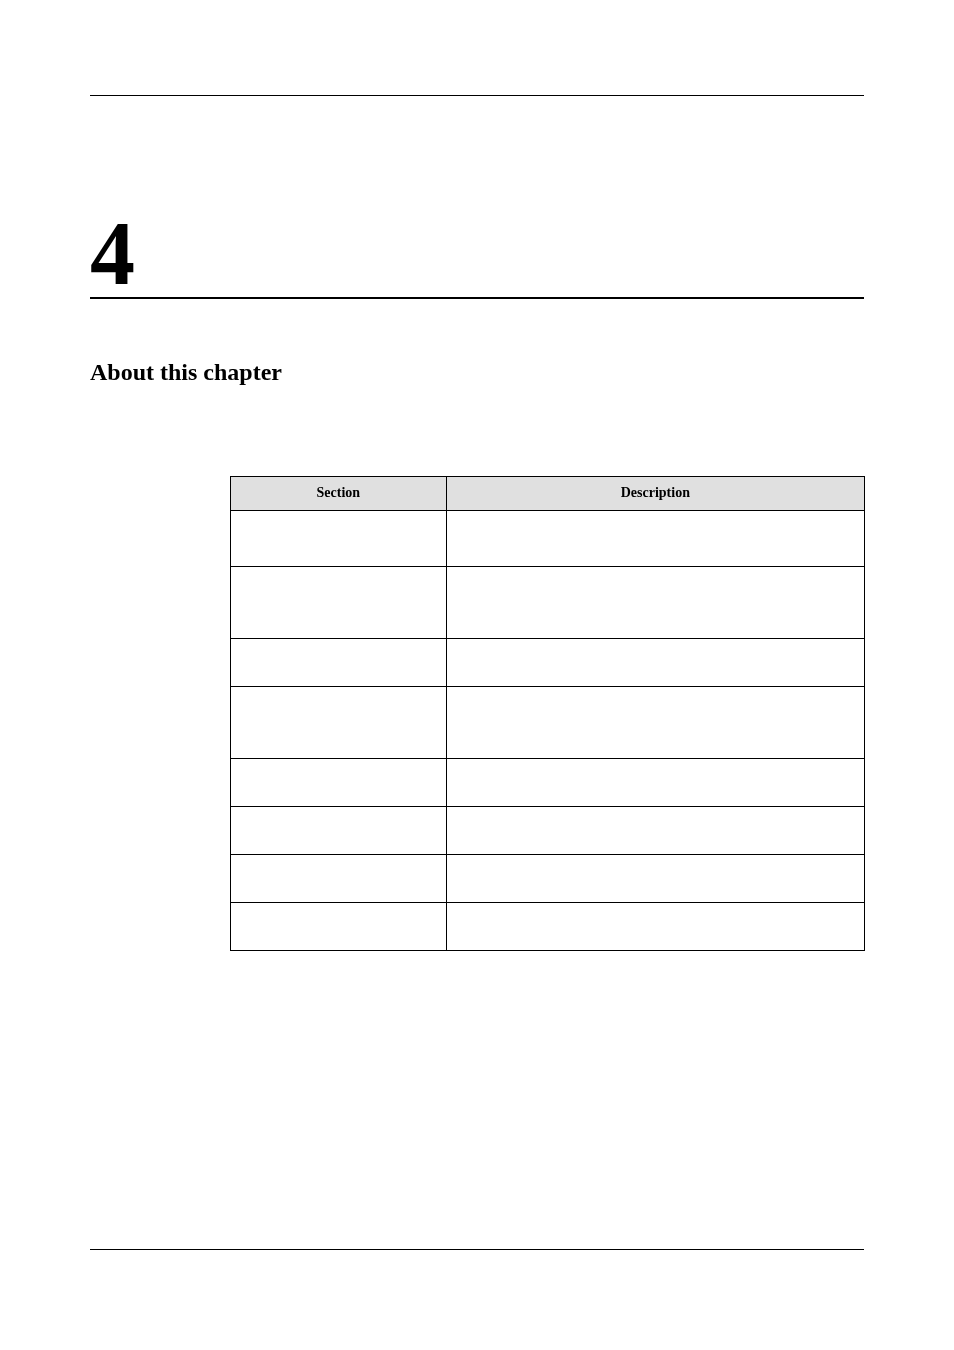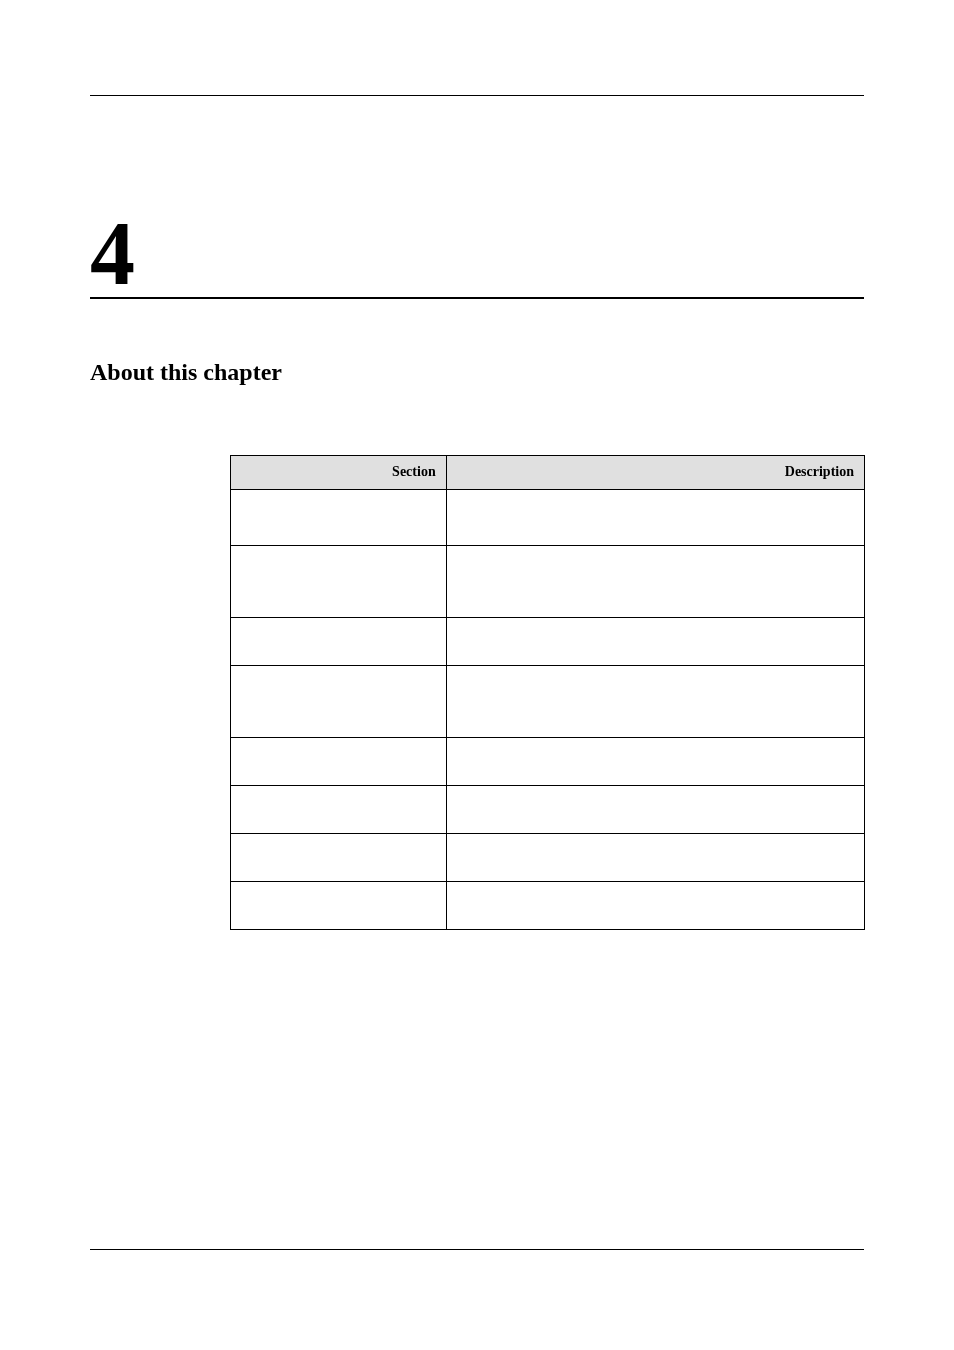--- a/index.html
+++ b/index.html
@@ -37,32 +37,32 @@
     }
     .chapter-title {
       font-size: 31px;
       font-weight: bold;
       line-height: 1.1;
       padding-bottom: 6px;
     }
     .about-heading {
       font-size: 24px;
       font-weight: bold;
-      margin-bottom: 69px;
+      margin-bottom: 90px;
     }
     .content-table {
       margin-left: 140px;
       width: 635px;
       border-collapse: collapse;
     }
     .content-table th,
     .content-table td {
       border: 1px solid #000;
       padding: 8px 10px;
-      text-align: right;
+      text-align: center;
       vertical-align: middle;
       font-size: 14px;
     }
     .content-table th {
       background: #e0e0e0;
       font-weight: bold;
       height: 34px;
     }
     .content-table td.section-col {
       width: 216px;

